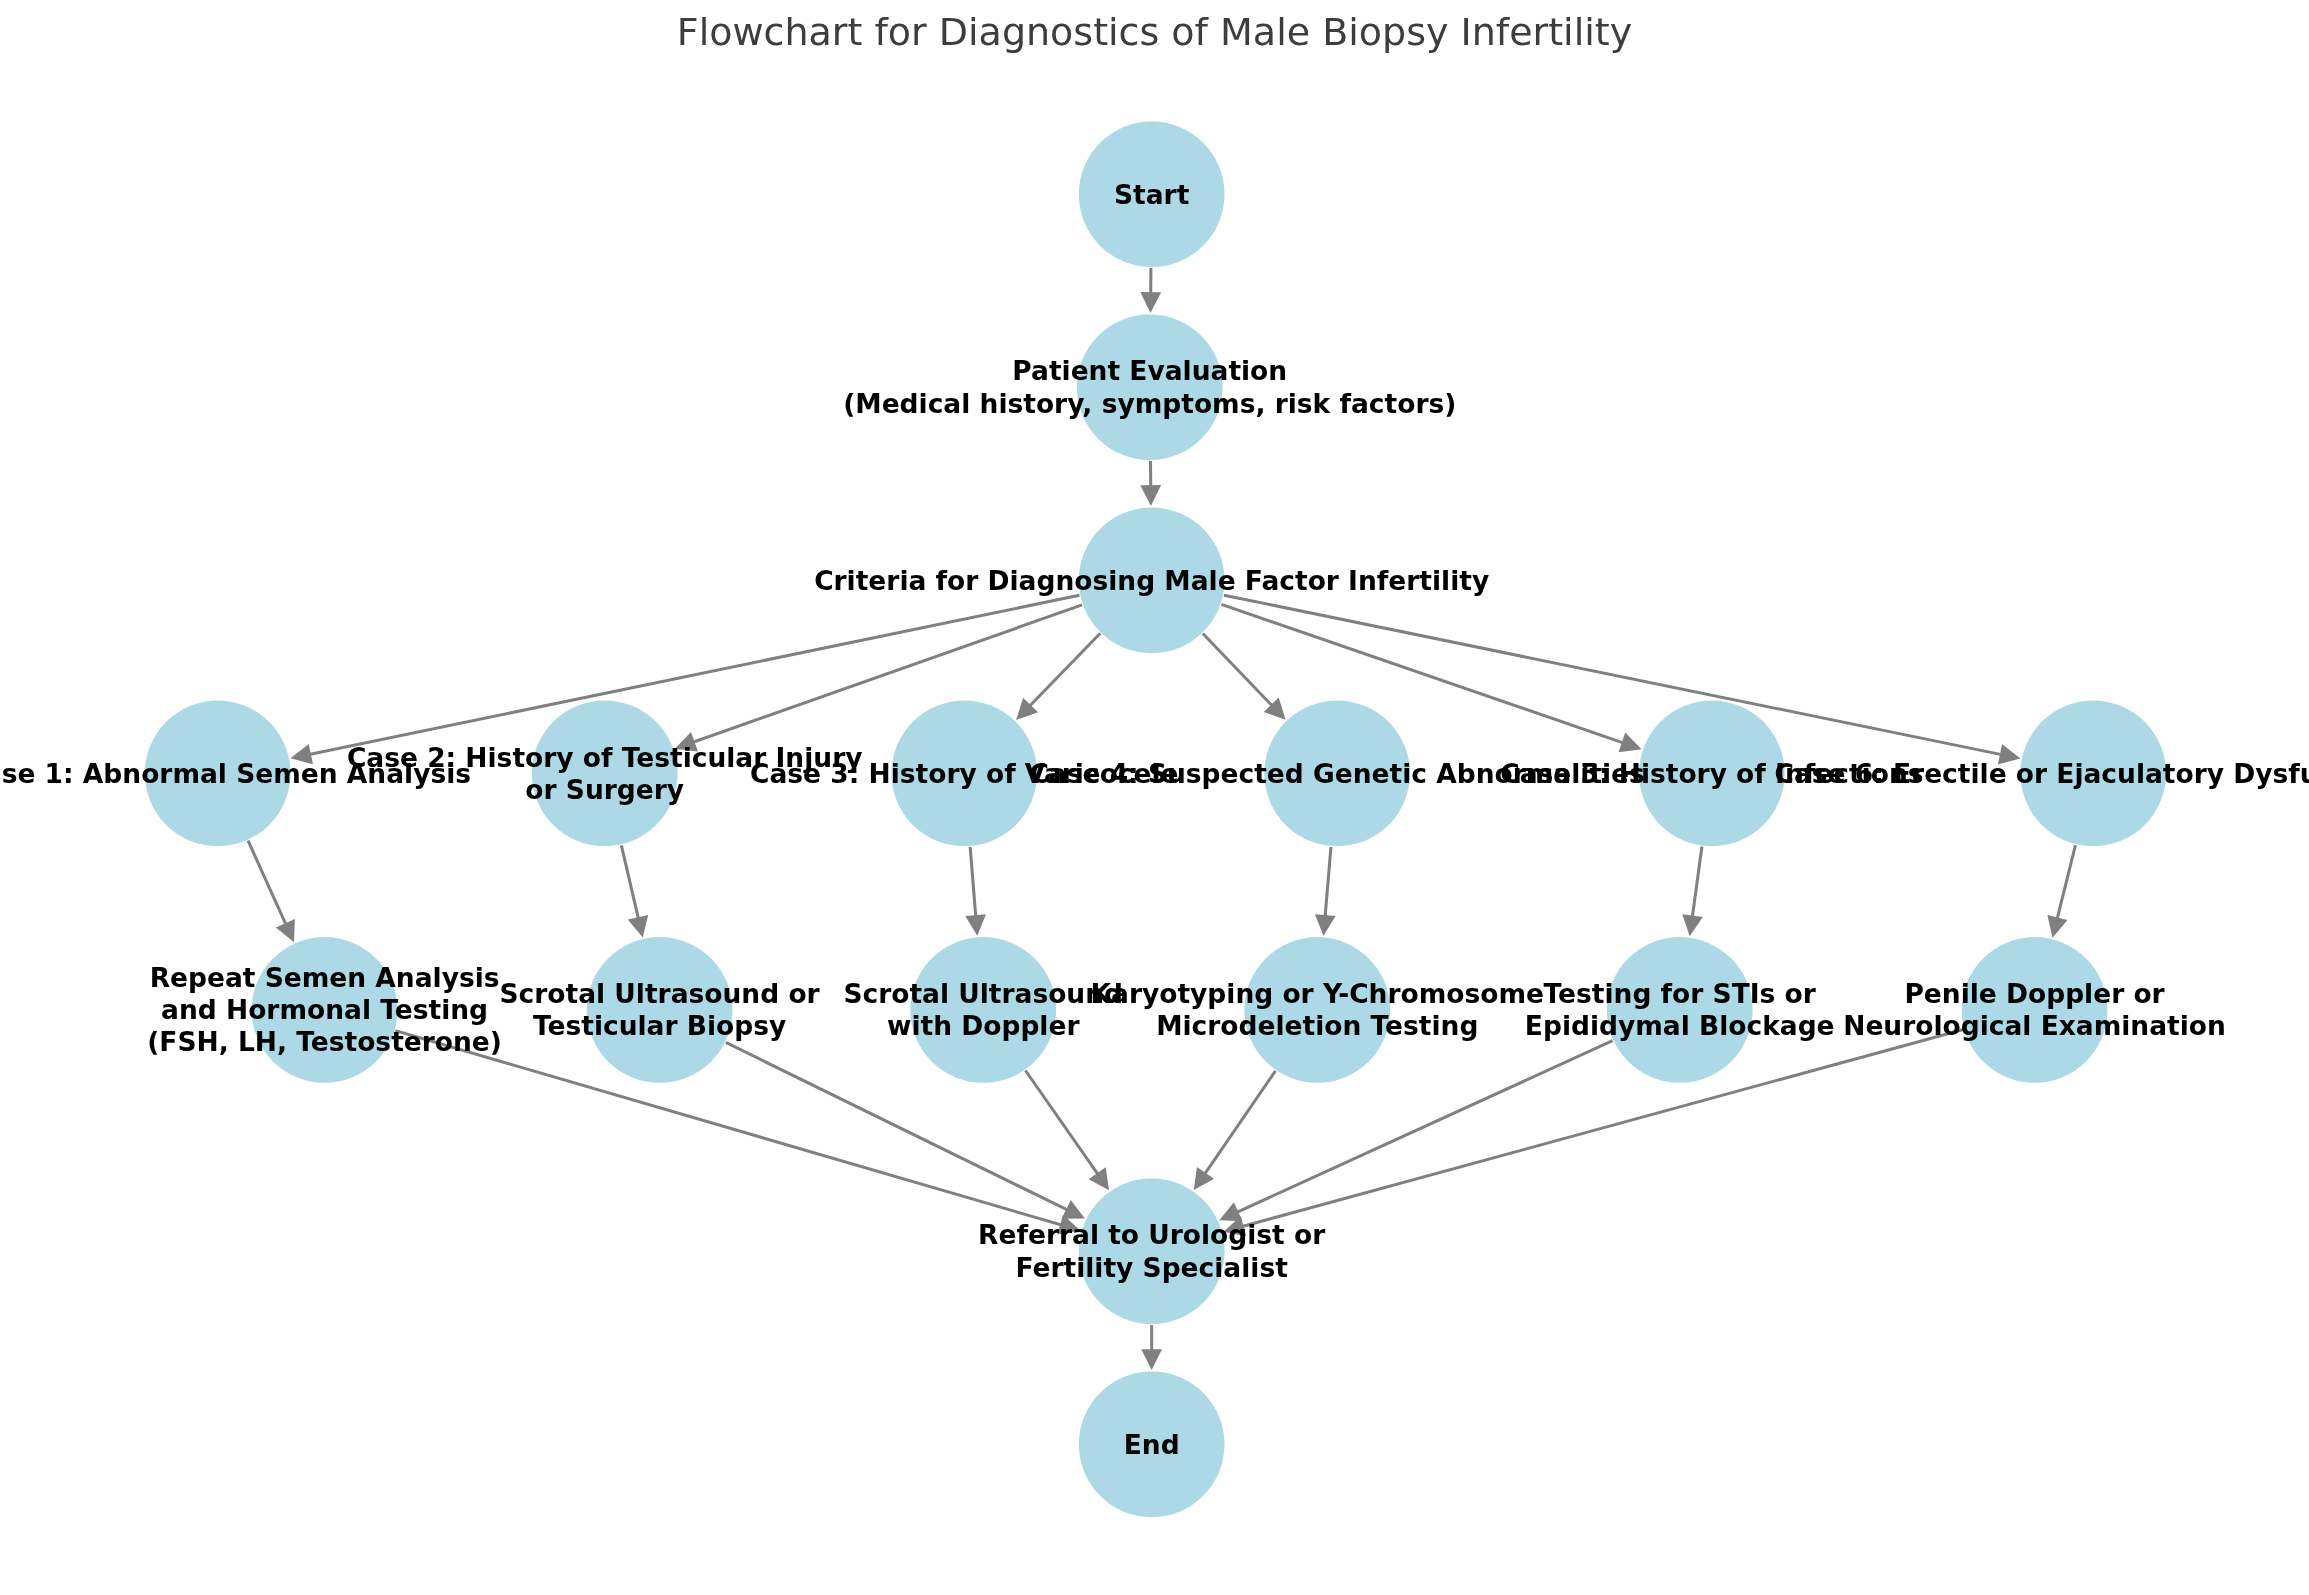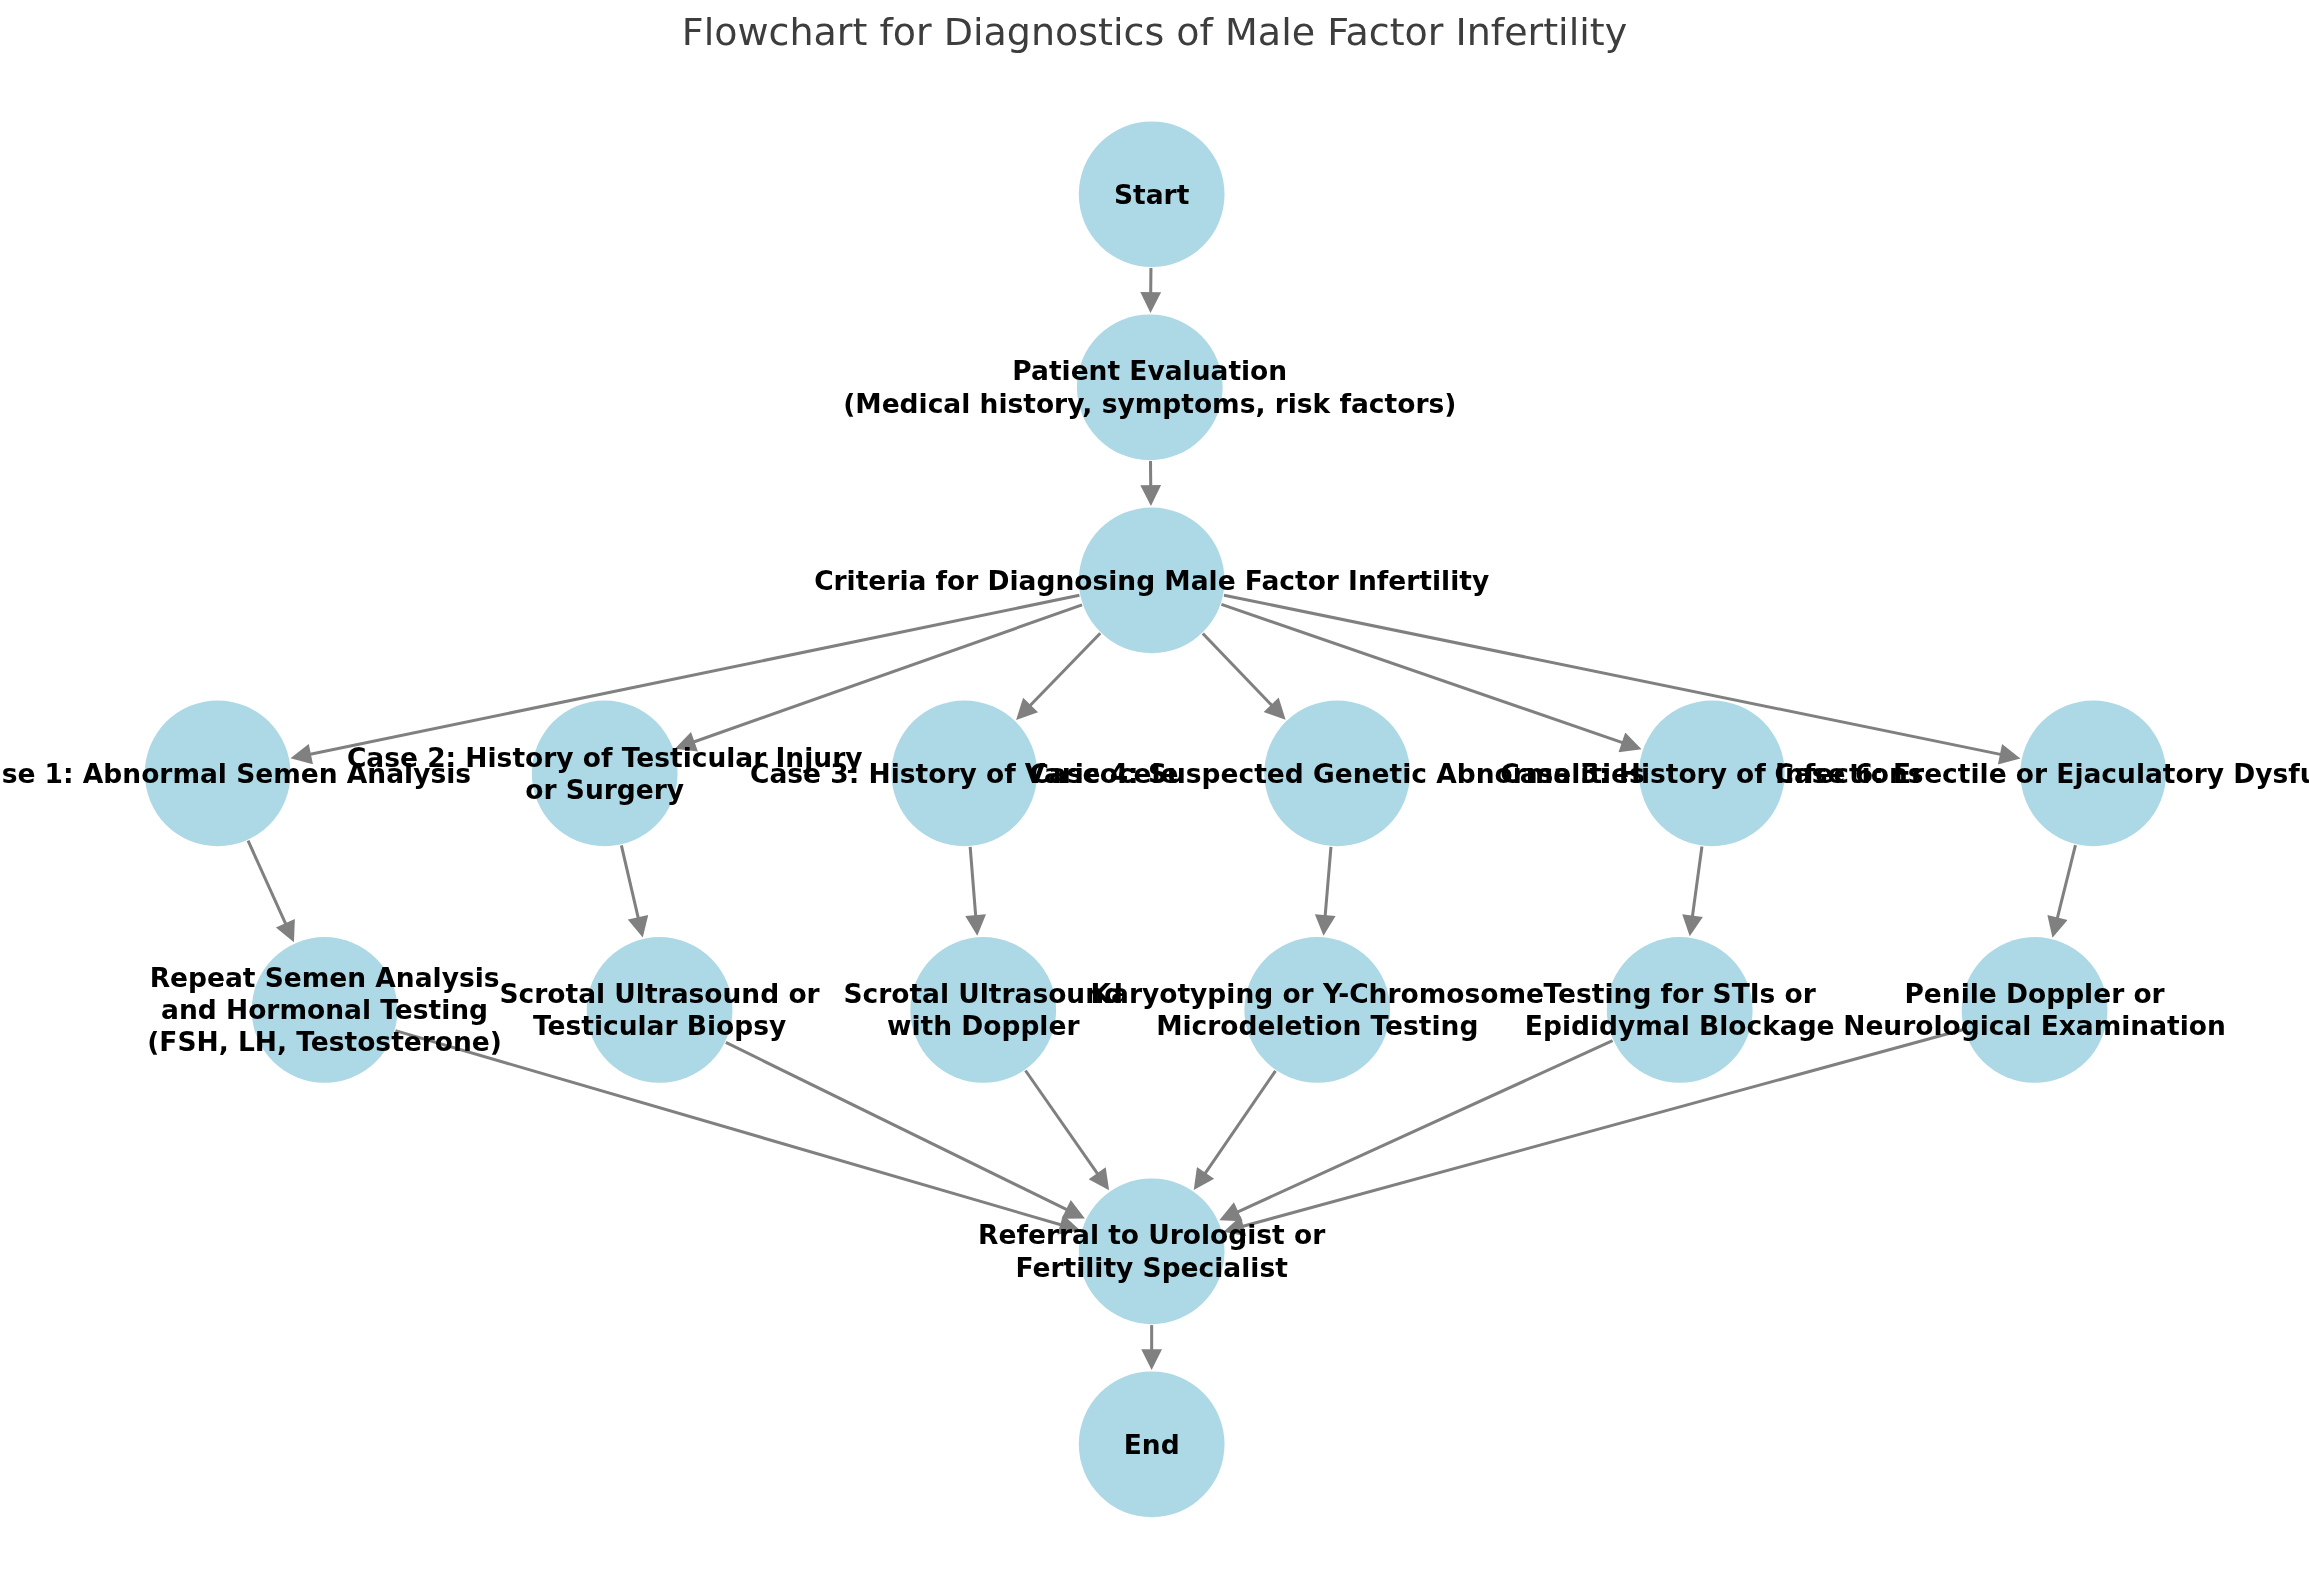--- a/index.html
+++ b/index.html
@@ -94,15 +94,15 @@
       <text text-anchor="middle" font-size="28" fill="#000000"><tspan x="2212" y="826.8">Case 6: Erectile or Ejaculatory Dysfunction</tspan></text>
       <text text-anchor="middle" font-size="28" fill="#000000"><tspan x="343" y="1042.8">Repeat Semen Analysis</tspan><tspan x="343" y="1076.8">and Hormonal Testing</tspan><tspan x="343" y="1110.8">(FSH, LH, Testosterone)</tspan></text>
       <text text-anchor="middle" font-size="28" fill="#000000"><tspan x="697" y="1059.8">Scrotal Ultrasound or</tspan><tspan x="697" y="1093.8">Testicular Biopsy</tspan></text>
       <text text-anchor="middle" font-size="28" fill="#000000"><tspan x="1039" y="1059.8">Scrotal Ultrasound</tspan><tspan x="1039" y="1093.8">with Doppler</tspan></text>
       <text text-anchor="middle" font-size="28" fill="#000000"><tspan x="1392" y="1059.8">Karyotyping or Y-Chromosome</tspan><tspan x="1392" y="1093.8">Microdeletion Testing</tspan></text>
       <text text-anchor="middle" font-size="28" fill="#000000"><tspan x="1775" y="1059.8">Testing for STIs or</tspan><tspan x="1775" y="1093.8">Epididymal Blockage</tspan></text>
       <text text-anchor="middle" font-size="28" fill="#000000"><tspan x="2150" y="1059.8">Penile Doppler or</tspan><tspan x="2150" y="1093.8">Neurological Examination</tspan></text>
       <text text-anchor="middle" font-size="28" fill="#000000"><tspan x="1217" y="1314.8">Referral to Urologist or</tspan><tspan x="1217" y="1348.8">Fertility Specialist</tspan></text>
       <text text-anchor="middle" font-size="28" fill="#000000"><tspan x="1217" y="1535.8">End</tspan></text>
     </svg>
-  <div class="figure-title">Flowchart for Diagnostics of Male Factor Infertility</div>
+  <div class="figure-title">Flowchart for Diagnostics of Male Biopsy Infertility</div>
 </div>
 
 
 </body></html>

